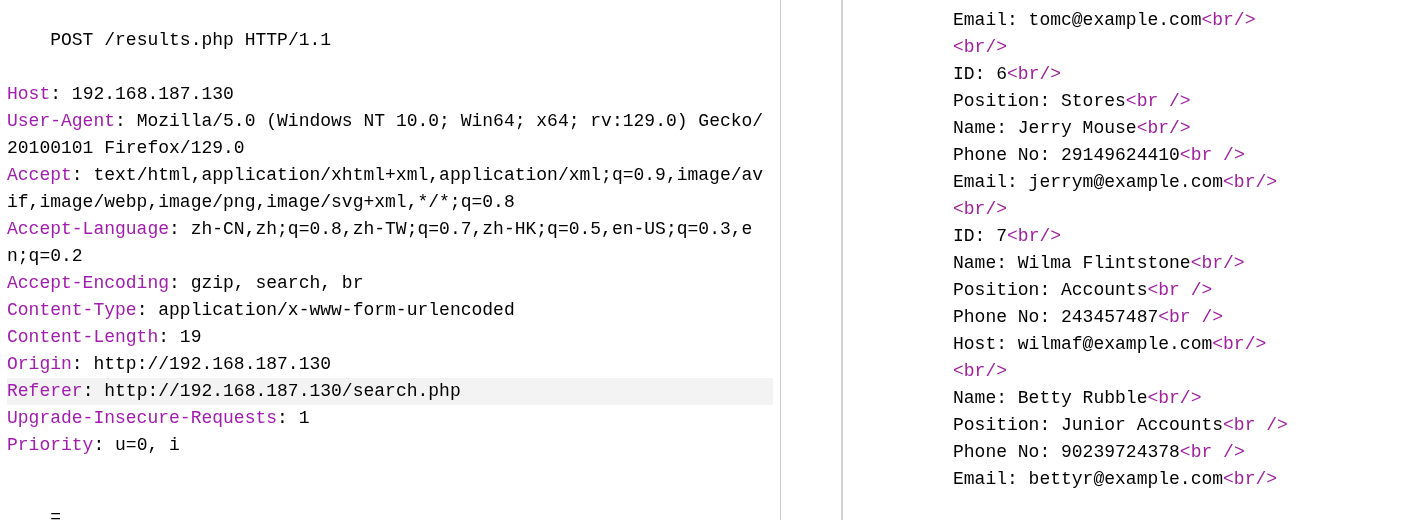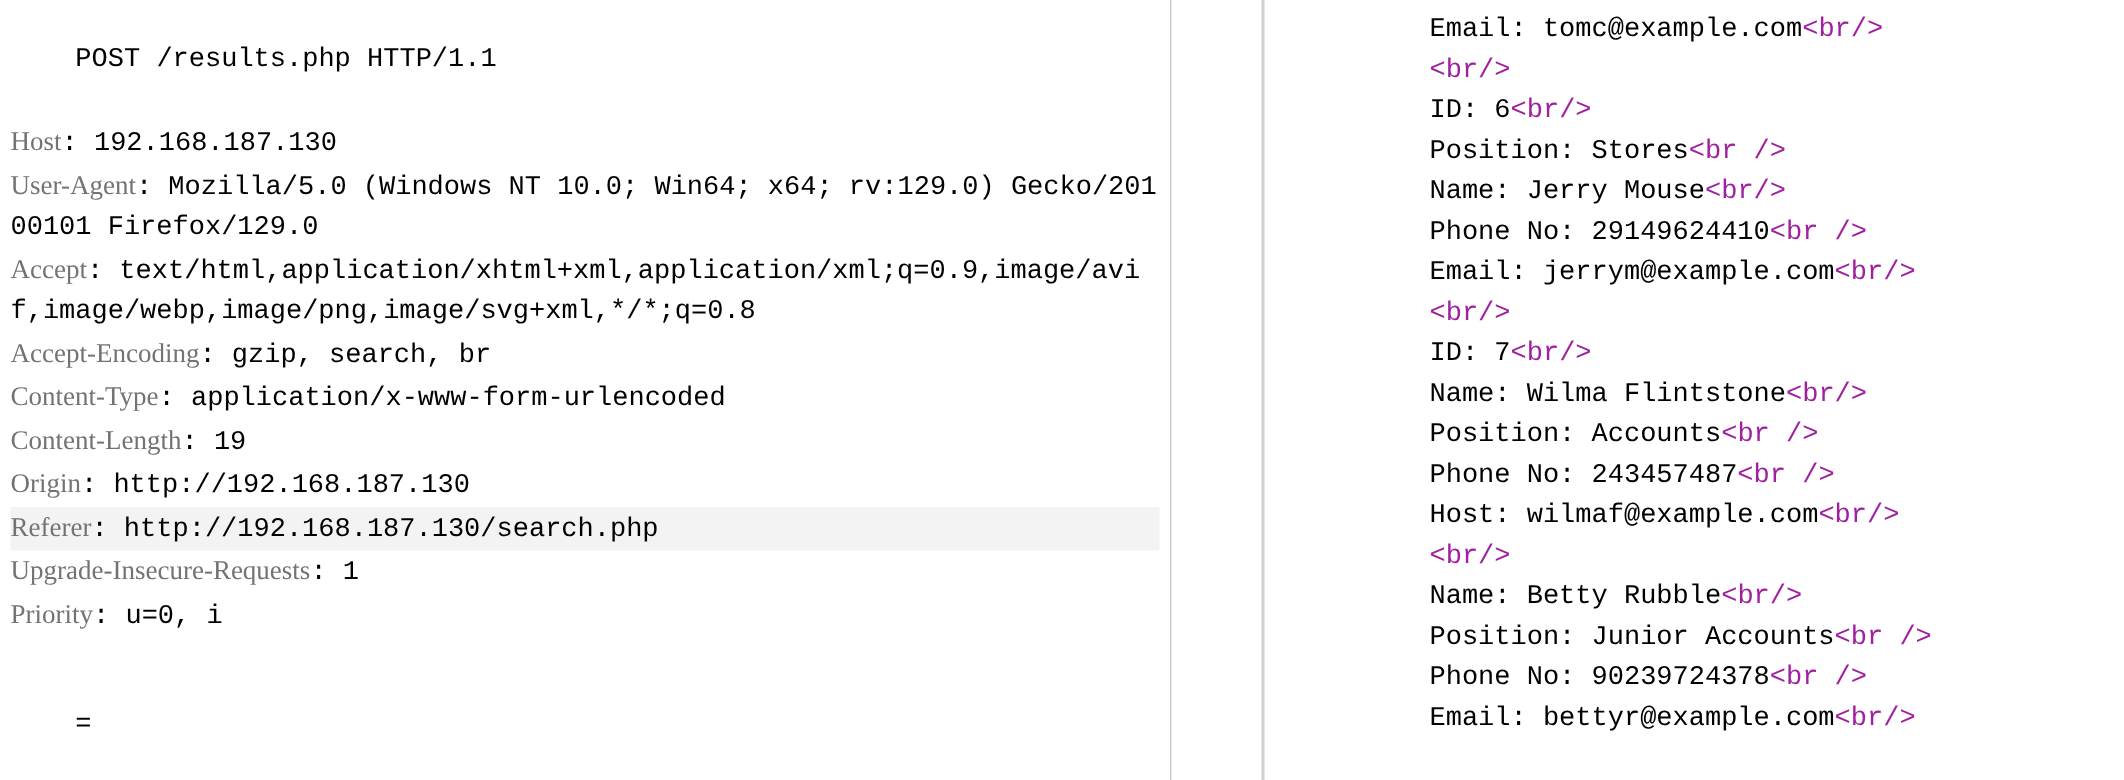--- a/index.html
+++ b/index.html
@@ -35,41 +35,42 @@
     background: #d0d0d0;
     height: 100%;
     flex-shrink: 0;
   }
   .right-panel {
     flex: 1;
     padding: 0 12px 0 110px;
     overflow: hidden;
     position: relative;
   }
-  .header-name { color: #737373; font-family: Liberation Serif, serif; }
+  .header-name { color: #a21caf; }
   .tag { color: #a020a0; }
   .req-line { white-space: pre-wrap; word-break: break-all; }
   .hdr-line { white-space: pre-wrap; word-break: break-all; }
   .body-line { white-space: pre-wrap; word-break: break-all; margin-top: 18px; }
   .highlighted { background: #f3f3f3; }
   .underlined { border-bottom: 1px dashed #555; display: inline; }
   .resp-line { white-space: pre; }
   .right-panel { margin-top: -20px; }
 </style>
 </head>
 <body>
 
 <div class="left-panel">
   <div class="req-line">
     <span>POST</span> <span>/results.php</span> <span>HTTP/1.1</span>
   </div>
   <div id="headers-container">
       <div class="hdr-line"><span class="header-name">Host</span>: <span>192.168.187.130</span></div>
       <div class="hdr-line"><span class="header-name">User-Agent</span>: <span>Mozilla/5.0 (Windows NT 10.0; Win64; x64; rv:129.0) Gecko/20100101 Firefox/129.0</span></div>
       <div class="hdr-line"><span class="header-name">Accept</span>: <span>text/html,application/xhtml+xml,application/xml;q=0.9,image/avif,image/webp,image/png,image/svg+xml,*/*;q=0.8</span></div>
+      <div class="hdr-line"><span class="header-name">Accept-Language</span>: <span>zh-CN,zh;q=0.8,zh-TW;q=0.7,zh-HK;q=0.5,en-US;q=0.3,en;q=0.2</span></div>
       <div class="hdr-line"><span class="header-name">Accept-Encoding</span>: <span>gzip, search, br</span></div>
       <div class="hdr-line"><span class="header-name">Content-Type</span>: <span>application/x-www-form-urlencoded</span></div>
       <div class="hdr-line"><span class="header-name">Content-Length</span>: <span>19</span></div>
       <div class="hdr-line"><span class="header-name">Origin</span>: <span>http://192.168.187.130</span></div>
       <div class="hdr-line highlighted"><span class="header-name">Referer</span>: <span>http://192.168.187.130/search.php</span></div>
       <div class="hdr-line"><span class="header-name">Upgrade-Insecure-Requests</span>: <span>1</span></div>
       <div class="hdr-line"><span class="header-name">Priority</span>: <span>u=0, i</span></div>
     </div>
   <div class="body-line">
     =

